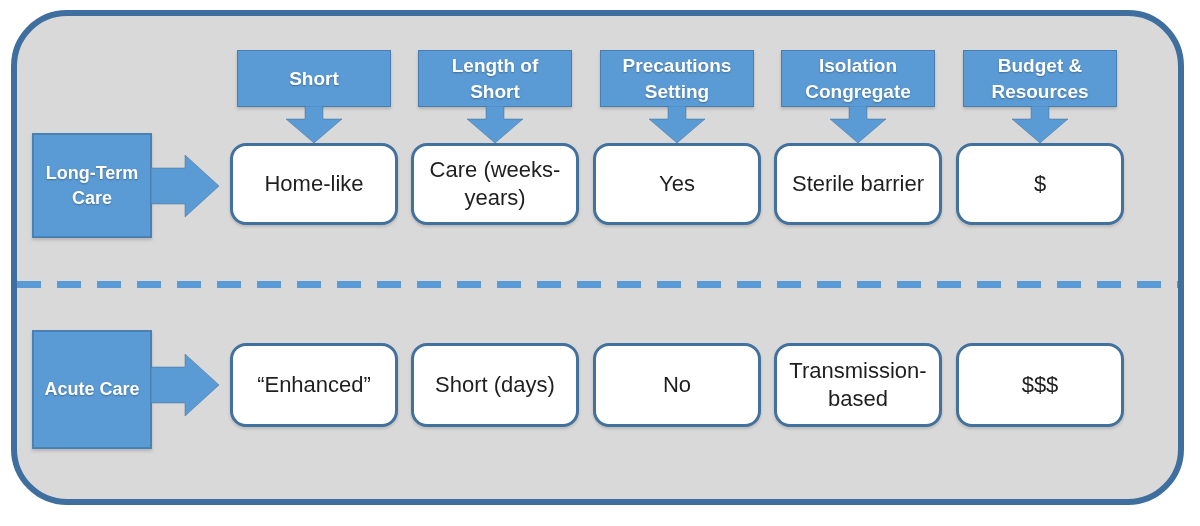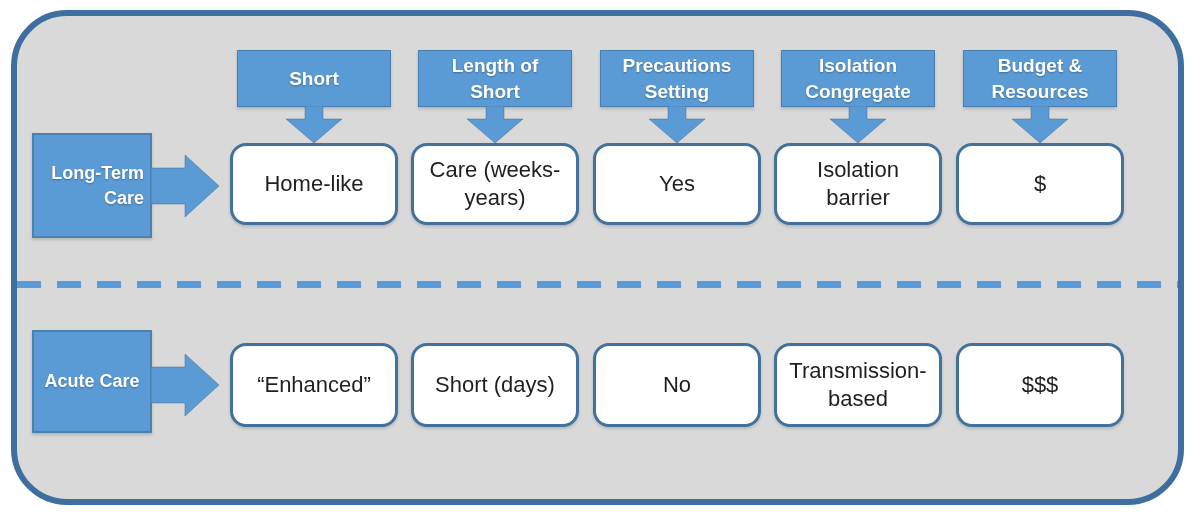--- a/index.html
+++ b/index.html
@@ -35,26 +35,26 @@
     box-shadow:0 2px 3px rgba(0,0,0,.15);
     display:flex;align-items:center;justify-content:center;text-align:center;
     color:#1f1f1f;font-size:22px;line-height:1.28;padding:0 14px;
   }
   .row1{top:143px;}
   .row2{top:343px;height:84px;}
   .row-label{
     position:absolute;left:32px;width:120px;box-sizing:border-box;
     background:#5b9bd5;border:2px solid rgba(58,104,145,.5);
     box-shadow:0 2px 3px rgba(0,0,0,.18);
-    display:flex;align-items:center;justify-content:center;text-align:right;
+    display:flex;align-items:center;justify-content:center;text-align:center;
     color:#ffffff;font-weight:700;font-size:18px;line-height:1.35;
     padding:0 6px;text-shadow:0 1px 2px rgba(0,0,0,.3);
   }
   .lbl1{top:133px;height:105px;}
-  .lbl2{top:330px;height:103px;}
+  .lbl2{top:330px;height:119px;}
   .arrow-right{position:absolute;left:151px;width:68px;height:62px;}
   .ar1{top:155px;} .ar2{top:354px;}
   .divider{
     position:absolute;left:17px;top:281px;width:1161px;height:7px;
     background:repeating-linear-gradient(to right,
       #5b9bd5 0px,#5b9bd5 24px,transparent 24px,transparent 40px);
   }
 </style>
 </head>
 <body>
@@ -89,21 +89,21 @@
   </svg>
 
 <div class="row-label lbl2">Acute Care</div>
 <svg class="arrow-right ar2" viewBox="0 0 68 62" xmlns="http://www.w3.org/2000/svg">
     <path d="M0 13 h34 V0 L68 31 L34 62 V49 H0 Z" fill="#5b9bd5" stroke="rgba(58,104,145,.45)" stroke-width="1"></path>
   </svg>
 
 <div class="cell row1 x1">Home-like</div>
 <div class="cell row1 x2">Care (weeks-years)</div>
 <div class="cell row1 x3">Yes</div>
-<div class="cell row1 x4">Isolation barrier</div>
+<div class="cell row1 x4">Sterile barrier</div>
 <div class="cell row1 x5">$</div>
 
 <div class="divider"></div>
 
 <div class="cell row2 x1">“Enhanced”</div>
 <div class="cell row2 x2">Short (days)</div>
 <div class="cell row2 x3">No</div>
 <div class="cell row2 x4">Transmission-based</div>
 <div class="cell row2 x5">$$$</div>
 

